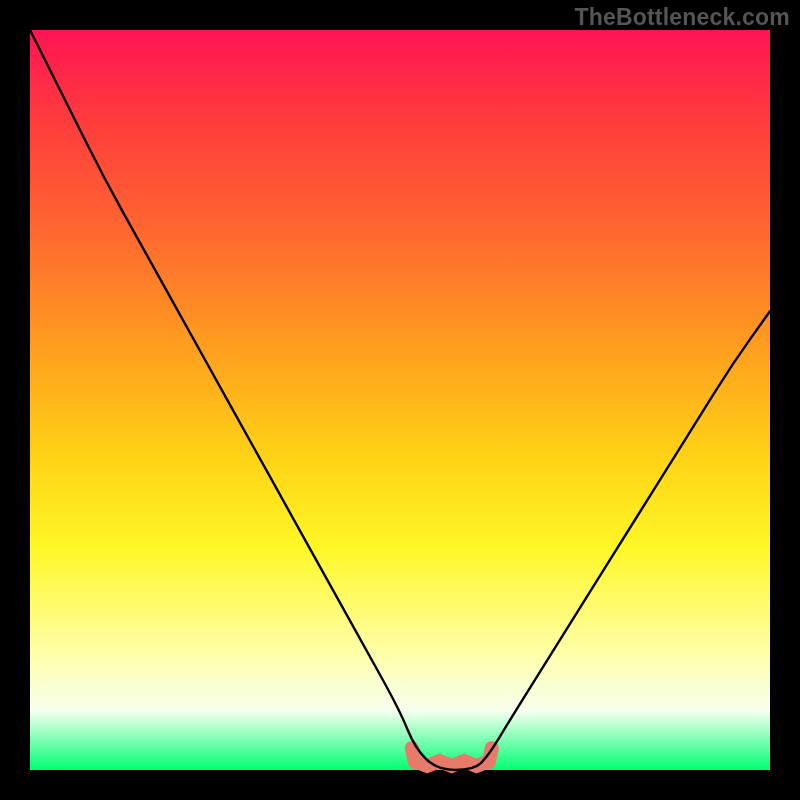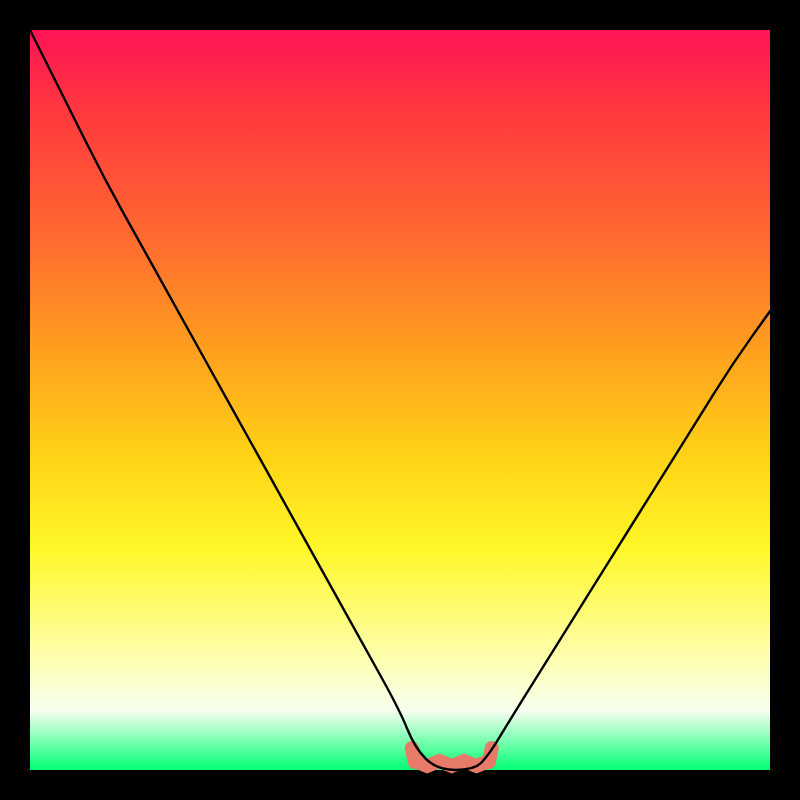--- a/index.html
+++ b/index.html
@@ -57,20 +57,21 @@
     fill: none;
     stroke: #e87a6a;
     stroke-width: 14;
     stroke-linecap: round;
   }
 </style>
 </head>
 <body>
 
 <div class="frame">
+  <div class="watermark">TheBottleneck.com</div>
 
   <div class="plot">
     <svg viewBox="0 0 740 740">
       <path id="flat-band" class="flat-band" d="M 384.8 731 L 397.1333333333333 736 L 409.4666666666667 731 L 421.8 736 L 434.1333333333333 731 L 446.4666666666667 736 L 458.8 731 M 384.8 732 L 381.8 718 M 458.8 732 L 461.8 718"></path>
       <path id="curve" class="curve-main" d="M 0 0 Q 0 0 18.5 37 Q 37 74 55.5 111 Q 74 148 92.5 181.3 Q 111 214.60000000000002 129.5 247.9 Q 148 281.2 166.5 314.5 Q 185 347.79999999999995 203.5 381.09999999999997 Q 222 414.4 240.5 447.7 Q 259 481 277.5 514.3 Q 296 547.6 314.5 580.9000000000001 Q 333 614.2 351.5 647.5 Q 370 680.8 377.4 699.3 Q 384.8 717.8 395.90000000000003 728.9 Q 407.00000000000006 740 425.5 740 Q 444 740 451.4 732.6 Q 458.8 725.2 469.9 706.7 Q 481 688.2 499.5 658.6 Q 518 629 536.5 599.4 Q 555 569.8 573.5 540.2 Q 592 510.6 610.5 481 Q 629 451.4 647.5 421.8 Q 666 392.20000000000005 684.5 362.6 Q 703 332.99999999999994 721.5 307.09999999999997 T 740 281.2"></path>
     </svg>
   </div>
 </div>
 
 </body></html>

